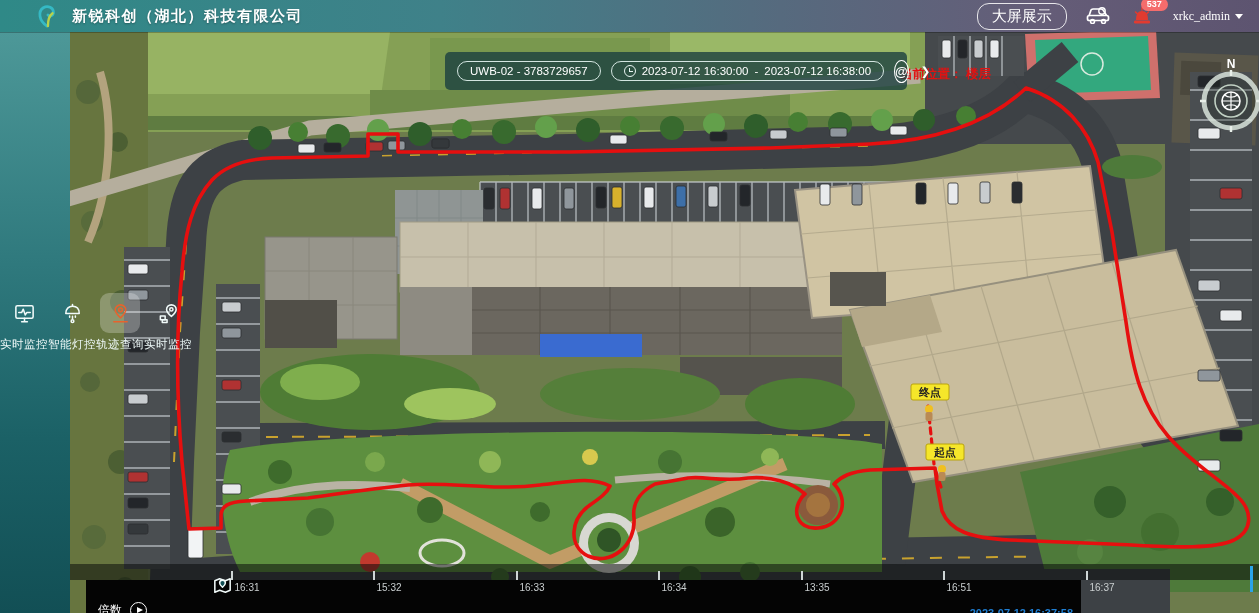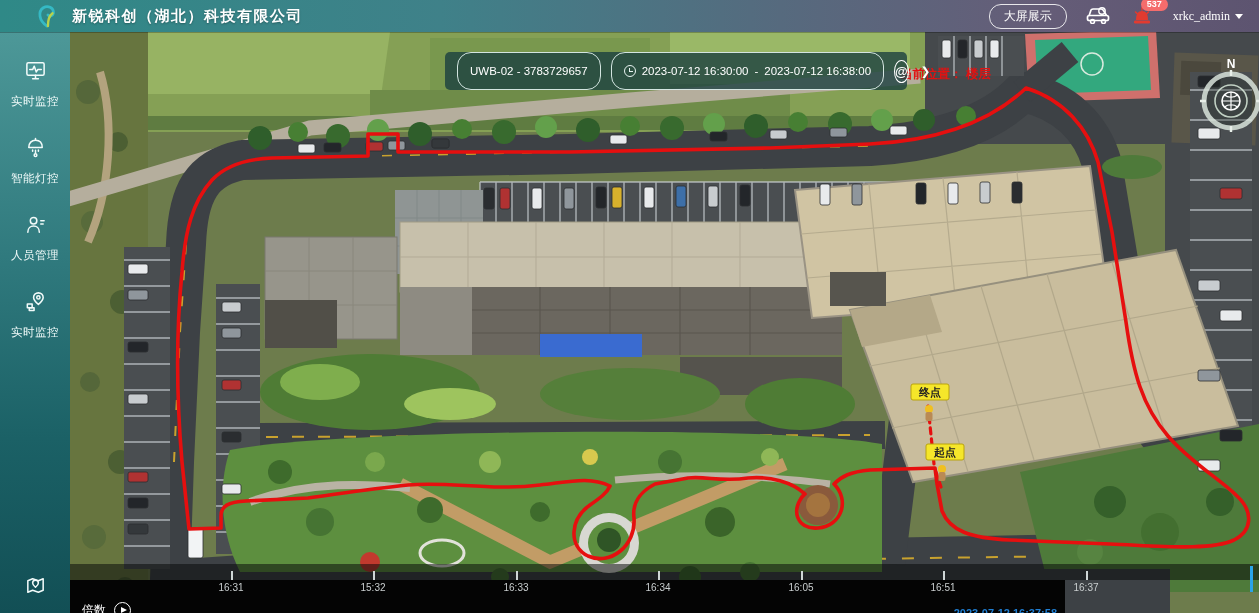--- a/index.html
+++ b/index.html
@@ -6,60 +6,60 @@
   html,body { width:1259px; height:613px; overflow:hidden; font-family:"Liberation Sans","DejaVu Sans",sans-serif; background:#000; }
   #app { position:relative; width:1259px; height:613px;border-radius:8px; }
 
   
   #header { position:absolute; left:0; top:0; width:1259px; height:32px;
     background:linear-gradient(90deg,#2f8987 0%,#3f8189 35%,#566a7e 62%,#655d78 82%,#5d5470 100%);
     display:flex; align-items:center; z-index:40; box-shadow:0 1px 0 rgba(0,0,0,.25);}
   #logo { width:22px; height:24px; margin-left:36px; flex:0 0 auto; }
   #companyTitle { color:#fff; font-size:15px; font-weight:bold; letter-spacing:1.5px; margin-left:14px; text-shadow:0 1px 2px rgba(0,0,0,.3);}
   #headRight { margin-left:auto; display:flex; align-items:center; gap:18px; padding-right:16px; }
-  .hbtn { color:#fff; font-size:12px; border:1px solid rgba(255,255,255,.85); border-radius:12px; padding:3px 14px; background:transparent; cursor:pointer; }
+  .hbtn { color:#fff; font-size:15px; border:1px solid rgba(255,255,255,.85); border-radius:12px; padding:3px 14px; background:transparent; cursor:pointer; }
   .hicon { position:relative; width:26px; height:20px; display:flex; align-items:flex-start; justify-content:center; cursor:pointer;}
   .badge { position:absolute; top:-8px; left:12px; background:#f56c6c; color:#fff; font-size:9px; line-height:1;
     padding:2px 6px; border-radius:8px; font-weight:bold;}
   #userMenu { color:#fff; font-size:12px; display:flex; align-items:center; gap:5px; cursor:pointer;font-family:Liberation Serif, serif;}
   .caret { width:0; height:0; border-left:4px solid transparent; border-right:4px solid transparent; border-top:5px solid #fff; }
 
   
   #sidebar { position:absolute; left:0; top:32px; width:70px; height:581px;
     background:linear-gradient(180deg,#4d9898 0%,#2f797d 40%,#1b6166 70%,#124f55 100%); z-index:30;
-    display:flex; flex-direction:column; align-items:center; padding-top:18px;}
+    display:flex; flex-direction:row; align-items:center; padding-top:18px;}
   .snav { width:60px; display:flex; flex-direction:column; align-items:center; margin-bottom:18px; cursor:pointer;}
   .snav .ibox { width:40px; height:40px; display:flex; align-items:center; justify-content:center; border-radius:9px; }
   .snav.active .ibox { background:rgba(255,255,255,.25); }
   .snav .lbl { color:#eef9f8; font-size:11.5px; margin-top:4px; letter-spacing:.5px; white-space:nowrap;}
   .snav svg { width:23px; height:23px; stroke:#f2fbfa; fill:none; stroke-width:1.6; stroke-linecap:round; stroke-linejoin:round;}
   .snav.active svg { stroke:#e8622d; }
   #sideBottom { margin-top:auto; display:flex; flex-direction:column; align-items:center; padding-bottom:8px;}
 
   
   #main { position:absolute; left:70px; top:32px; width:1189px; height:581px; overflow:hidden; background:#5c6b43;}
   #mapSvg { position:absolute; left:0; top:0; }
 
   
   #mapToolbar { position:absolute; left:375px; top:20px; height:38px; width:462px;
     background:rgba(24,62,63,.78); border-radius:5px; display:flex; align-items:center; gap:10px; padding:0 12px; z-index:10;}
   .pill { border:1px solid rgba(230,245,242,.9); border-radius:14px; color:#fff; font-size:11.5px;
-    display:flex; align-items:center; height:38px; padding:0 12px; gap:6px; cursor:pointer; white-space:nowrap;}
+    display:flex; align-items:center; height:20px; padding:0 12px; gap:6px; cursor:pointer; white-space:nowrap;}
   .clock { width:12px; height:12px; border:1.3px solid #e8f4f1; border-radius:50%; position:relative; flex:0 0 auto;}
   .clock:before { content:""; position:absolute; left:4.5px; top:2px; width:1.3px; height:4px; background:#e8f4f1;}
   .clock:after  { content:""; position:absolute; left:4.5px; top:5px; width:3.5px; height:1.3px; background:#e8f4f1;}
   #searchBtn { width:23px; height:23px; border-radius:50%; border:1.6px solid #fff; color:#fff;
     display:flex; align-items:center; justify-content:center; font-size:13px; font-weight:bold; cursor:pointer;}
   #expandBtn { color:#fff; font-size:16px; cursor:pointer; padding:0 2px; font-family:"DejaVu Sans Mono",monospace;}
 
   
   #timeline { position:absolute; left:0; bottom:0; width:1189px; height:49px; z-index:15;}
   #tickStrip { position:absolute; left:0; top:0; width:1189px; height:16px; background:rgba(5,8,8,.52);}
   .tick { position:absolute; bottom:0; width:1.5px; height:9px; background:#cfd6d6;}
-  #blackBar { position:absolute; left:0; top:16px; width:995px; height:33px; background:#040404;}
+  #blackBar { position:absolute; left:16px; top:16px; width:995px; height:33px; background:#040404;}
   .tickLbl { position:absolute; top:2px; width:44px; text-align:center; color:#c9cecf; font-size:10px;}
   #playhead { position:absolute; left:1180px; top:2px; width:3px; height:26px; background:#2aa3e8; cursor:ew-resize;}
   #speedCtl { position:absolute; left:12px; top:22px; display:flex; align-items:center; gap:8px;}
   #speedLbl { color:#fff; font-size:12px;}
   #playBtn { width:17px; height:17px; border:1.4px solid #fff; border-radius:50%; position:relative; cursor:pointer;}
   #playBtn:before { content:""; position:absolute; left:5.5px; top:4px; width:0; height:0;
     border-left:6px solid #fff; border-top:3.8px solid transparent; border-bottom:3.8px solid transparent;}
   #curTime { position:absolute; right:8px; top:27px; color:#1f7fd4; font-size:11px; font-weight:bold;}
 </style>
 </head>
@@ -113,29 +113,29 @@
     <div class="snav">
       <div class="ibox">
         <svg viewBox="0 0 24 24">
             <path d="M5 12 C5 7 8 4.5 12 4.5 C16 4.5 19 7 19 12 Z"></path>
             <path d="M12 2.5 L12 4.5 M9 14.5 L9 16 M12 15 L12 17.5 M15 14.5 L15 16"></path>
             <circle cx="12" cy="20" r="1.4"></circle>
           </svg>
       </div>
       <div class="lbl">智能灯控</div>
     </div>
-    <div class="snav">
+    <div class="snav active">
       <div class="ibox">
         <svg viewBox="0 0 24 24">
-            <circle cx="10" cy="8" r="3.4"></circle>
-            <path d="M4 20 C4 15.5 7 13.5 10 13.5 C13 13.5 16 15.5 16 20"></path>
-            <path d="M17.5 8 L21 8 M17.5 11.5 L20 11.5"></path>
+            <path d="M12 3 C15 3 17.5 5.3 17.5 8.2 C17.5 11.5 12 16.5 12 16.5 C12 16.5 6.5 11.5 6.5 8.2 C6.5 5.3 9 3 12 3 Z"></path>
+            <circle cx="12" cy="8.2" r="2"></circle>
+            <path d="M5 20.5 L19 20.5"></path>
           </svg>
       </div>
-      <div class="lbl">人员管理</div>
+      <div class="lbl">轨迹查询</div>
     </div>
     <div class="snav">
       <div class="ibox">
         <svg viewBox="0 0 24 24">
             <path d="M15 3 C17.8 3 20 5 20 7.8 C20 10.8 15 15 15 15 C15 15 10 10.8 10 7.8 C10 5 12.2 3 15 3 Z"></path>
             <circle cx="15" cy="7.8" r="1.7"></circle>
             <rect x="3.5" y="14.5" width="5" height="4"></rect>
             <rect x="5.5" y="18.5" width="5" height="3"></rect>
           </svg>
       </div>
@@ -420,21 +420,21 @@
         <div class="tick" style="left:588px"></div>
         <div class="tick" style="left:731px"></div>
         <div class="tick" style="left:873px"></div>
         <div class="tick" style="left:1016px"></div>
       </div>
       <div id="blackBar">
         <span class="tickLbl" style="left:139px">16:31</span>
         <span class="tickLbl" style="left:281px">15:32</span>
         <span class="tickLbl" style="left:424px">16:33</span>
         <span class="tickLbl" style="left:566px">16:34</span>
-        <span class="tickLbl" style="left:709px">16:05</span>
+        <span class="tickLbl" style="left:709px">13:35</span>
         <span class="tickLbl" style="left:851px">16:51</span>
         <span class="tickLbl" style="left:994px">16:37</span>
         <div id="speedCtl">
           <span id="speedLbl">倍数</span>
           <div id="playBtn"></div>
         </div>
         <span id="curTime">2023-07-12 16:37:58</span>
       </div>
       <div id="playhead"></div>
     </div>

